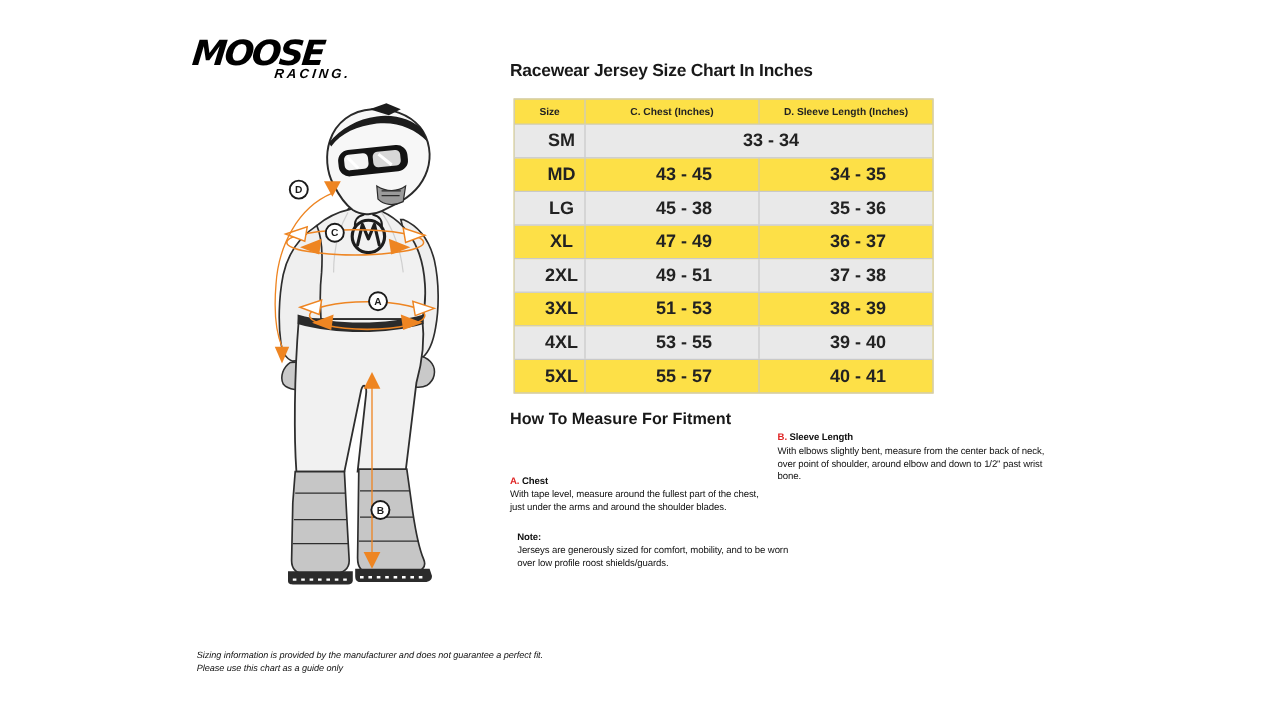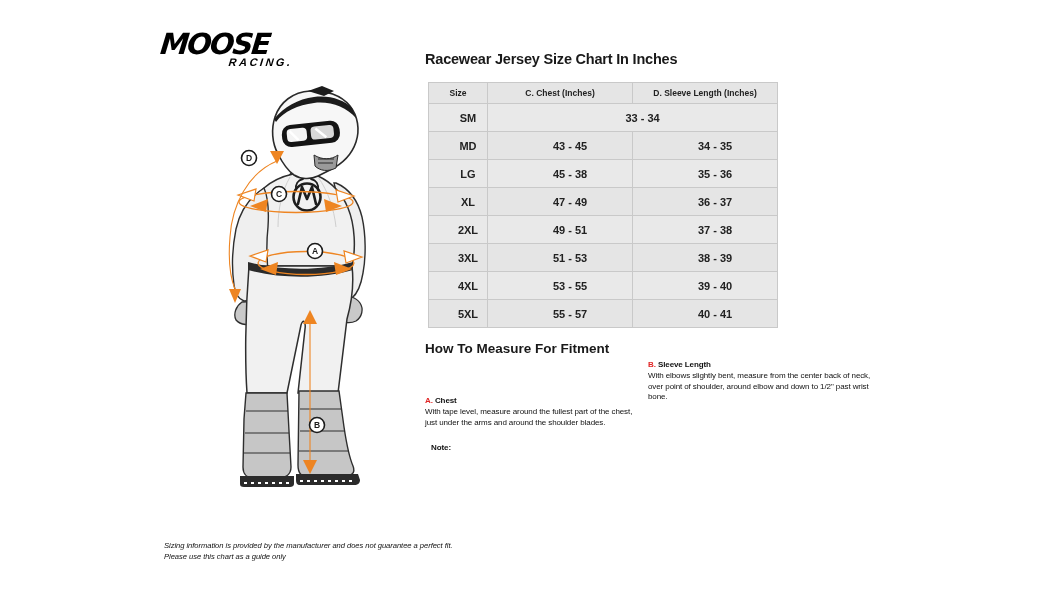--- a/index.html
+++ b/index.html
@@ -12,29 +12,29 @@
               font-family:"DejaVu Sans",sans-serif;}
   .logo-racing{font-size:11px;font-weight:700;font-style:italic;letter-spacing:2.5px;
                text-align:right;margin-top:-3px;padding-right:4px;}
 
   
   .chart-title{position:absolute;left:425px;top:51px;font-size:14.5px;font-weight:800;
                letter-spacing:-0.2px;color:#191919;}
 
   
   .size-table{position:absolute;left:428px;top:82px;width:350px;border:1px solid #c9c9c9;
-              background:#e5e5e5;box-sizing:border-box;}
+              background:#fde047;box-sizing:border-box;}
   .t-row{display:flex;border-bottom:1px solid #c9c9c9;}
   .t-row:last-child{border-bottom:none;align-items:flex-end;}
   .t-cell{box-sizing:border-box;border-right:1px solid #c9c9c9;display:flex;
           align-items:center;justify-content:center;font-weight:700;color:#222;}
   .t-cell:last-child{border-right:none;}
   .c0{width:59px;} .c1{width:145px;} .c2{flex:1;}
   .t-header .t-cell{font-size:8.5px;height:20px;}
-  .t-data .t-cell{font-size:11px;height:27px;padding-left:20px;}
+  .t-data .t-cell{font-size:15px;height:27px;padding-left:20px;}
   .t-data.alt{background:#e9e9e9;}
 
   
   .howto-title{position:absolute;left:425px;top:341px;font-size:13.5px;font-weight:800;color:#191919;}
   .measure{position:absolute;top:360px;font-size:8px;line-height:1.3;letter-spacing:-0.1px;color:#111;}
   .measure-a{left:425px;width:218px;margin-top:36px;}
   .measure-b{left:648px;width:238px;}
   .measure .m-head{font-weight:700;margin-bottom:1px;}
   .m-key{font-weight:700;}
   .note{position:absolute;left:431px;top:407px;width:232px;font-size:8px;line-height:1.3;
@@ -217,20 +217,21 @@
   <div class="measure measure-b">
     <div class="m-head">
       <span class="m-key" style="color:#E02525">B.</span>
       <span>Sleeve Length</span>
     </div>
     <div>With elbows slightly bent, measure from the center back of neck, over point of shoulder, around elbow and down to 1/2" past wrist bone.</div>
   </div>
 
   <div class="note">
     <div class="m-head">Note:</div>
+    <div>Jerseys are generously sized for comfort, mobility, and to be worn over low profile roost shields/guards.</div>
   </div>
 
   <div class="footer">
     <div>Sizing information is provided by the manufacturer and does not guarantee a perfect fit.</div>
     <div>Please use this chart as a guide only</div>
   </div>
 
 </div>
 
 </body></html>

